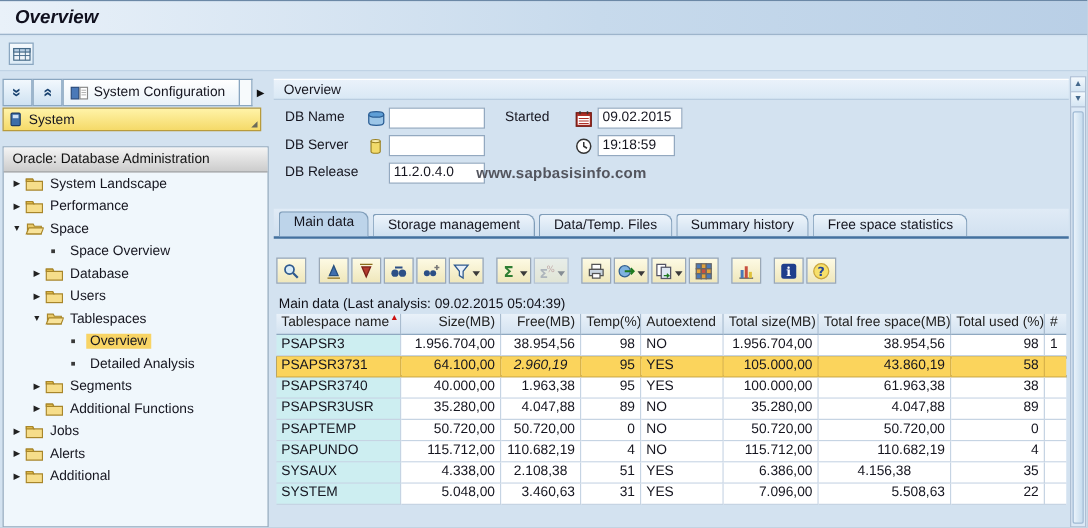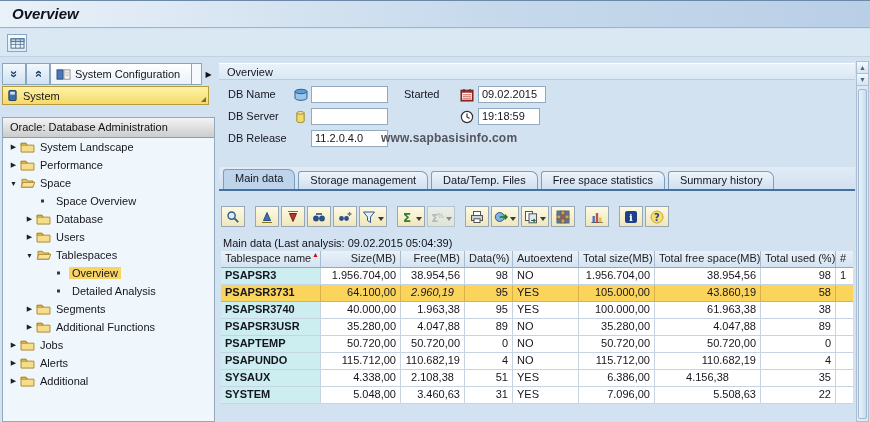--- a/index.html
+++ b/index.html
@@ -107,21 +107,21 @@
     position:relative; height:17px; padding:1px 4px 12px; flex:none;
     background:linear-gradient(#e9f1f9,#d4e3f1); border-right:1px solid #a9bccf; border-bottom:1px solid #8fa8c0;
     color:#222; white-space:nowrap; overflow:hidden; cursor:default;
   }
   .sort-arrow { position:absolute; right:1px; top:0px; font-size:7px; color:#cc1111; }
   .td {
     height:17px; padding:1px 4px 0; flex:none; background:#fff;
     border-right:1px solid #c6d4e3; border-bottom:1px solid #c6d4e3;
     white-space:nowrap; overflow:hidden;
   }
-  .td.name { background:#cdeef1;font-weight:bold; }
+  .td.name { background:#cdeef1; }
   .tr { cursor:default; }
   .tr.selected { box-shadow:inset 0 0 0 2px #0a0a0a; }
   .tr.selected .td { background:#fbd45c; border-right-color:#d9b34a; border-bottom-color:#d9b34a; }
   
   .v-scrollbar {
     position:absolute; left:856px; top:60px; width:13px; height:361px;
     background:#dce9f6; border:1px solid #aebfd3;
   }
   .sb-btn {
     height:12px; display:flex; align-items:center; justify-content:center;
@@ -375,22 +375,22 @@
     <div class="form-row" style="top:68px">
       <span class="flabel" style="left:9px">DB Release</span>
       <div class="field" style="left:92px; width:77px">11.2.0.4.0</div>
       <span class="watermark" style="left:162px">www.sapbasisinfo.com</span>
     </div>
 
     <div class="tabstrip" id="tabs">
         <div class="tab active">Main data</div>
         <div class="tab">Storage management</div>
         <div class="tab">Data/Temp. Files</div>
+        <div class="tab">Summary history</div>
         <div class="tab">Free space statistics</div>
-        <div class="tab">Summary history</div>
       </div>
     <div class="tab-line"></div>
 
     <div class="alv-toolbar" id="alv-toolbar">
         <button class="tbtn">
           <span class="tico">
             <svg width="14" height="14" viewBox="0 0 14 14">
               <circle cx="5.6" cy="5.6" r="3.6" fill="#d9ecf7" stroke="#2f5a8f" stroke-width="1.4"></circle>
               <path d="M8.4 8.4l3.8 3.8" stroke="#2f5a8f" stroke-width="1.8"></path>
             </svg>
@@ -526,21 +526,21 @@
         </button>
       </div>
 
     <div class="caption">Main data  (Last analysis: 09.02.2015 05:04:39)</div>
 
     <div class="table" id="table">
         <div class="thead">
           <div class="th" style="width: 100px; text-align: left;"><span>Tablespace name</span><span class="sort-arrow">▲</span></div>
           <div class="th" style="width: 80px; text-align: right;"><span>Size(MB)</span></div>
           <div class="th" style="width: 64px; text-align: right;"><span>Free(MB)</span></div>
-          <div class="th" style="width: 48px; text-align: right;"><span>Data(%)</span></div>
+          <div class="th" style="width: 48px; text-align: right;"><span>Temp(%)</span></div>
           <div class="th" style="width: 66px; text-align: left;"><span>Autoextend</span></div>
           <div class="th" style="width: 76px; text-align: right;"><span>Total size(MB)</span></div>
           <div class="th" style="width: 106px; text-align: right;"><span>Total free space(MB)</span></div>
           <div class="th" style="width: 75px; text-align: right;"><span>Total used (%)</span></div>
           <div class="th" style="width: 20px; text-align: left;"><span>#</span></div>
         </div>
         <div class="tr">
           <div class="td name" style="width: 100px; text-align: left;">PSAPSR3</div>
           <div class="td" style="width: 80px; text-align: right;">1.956.704,00</div>
           <div class="td" style="width: 64px; text-align: right;">38.954,56</div>

